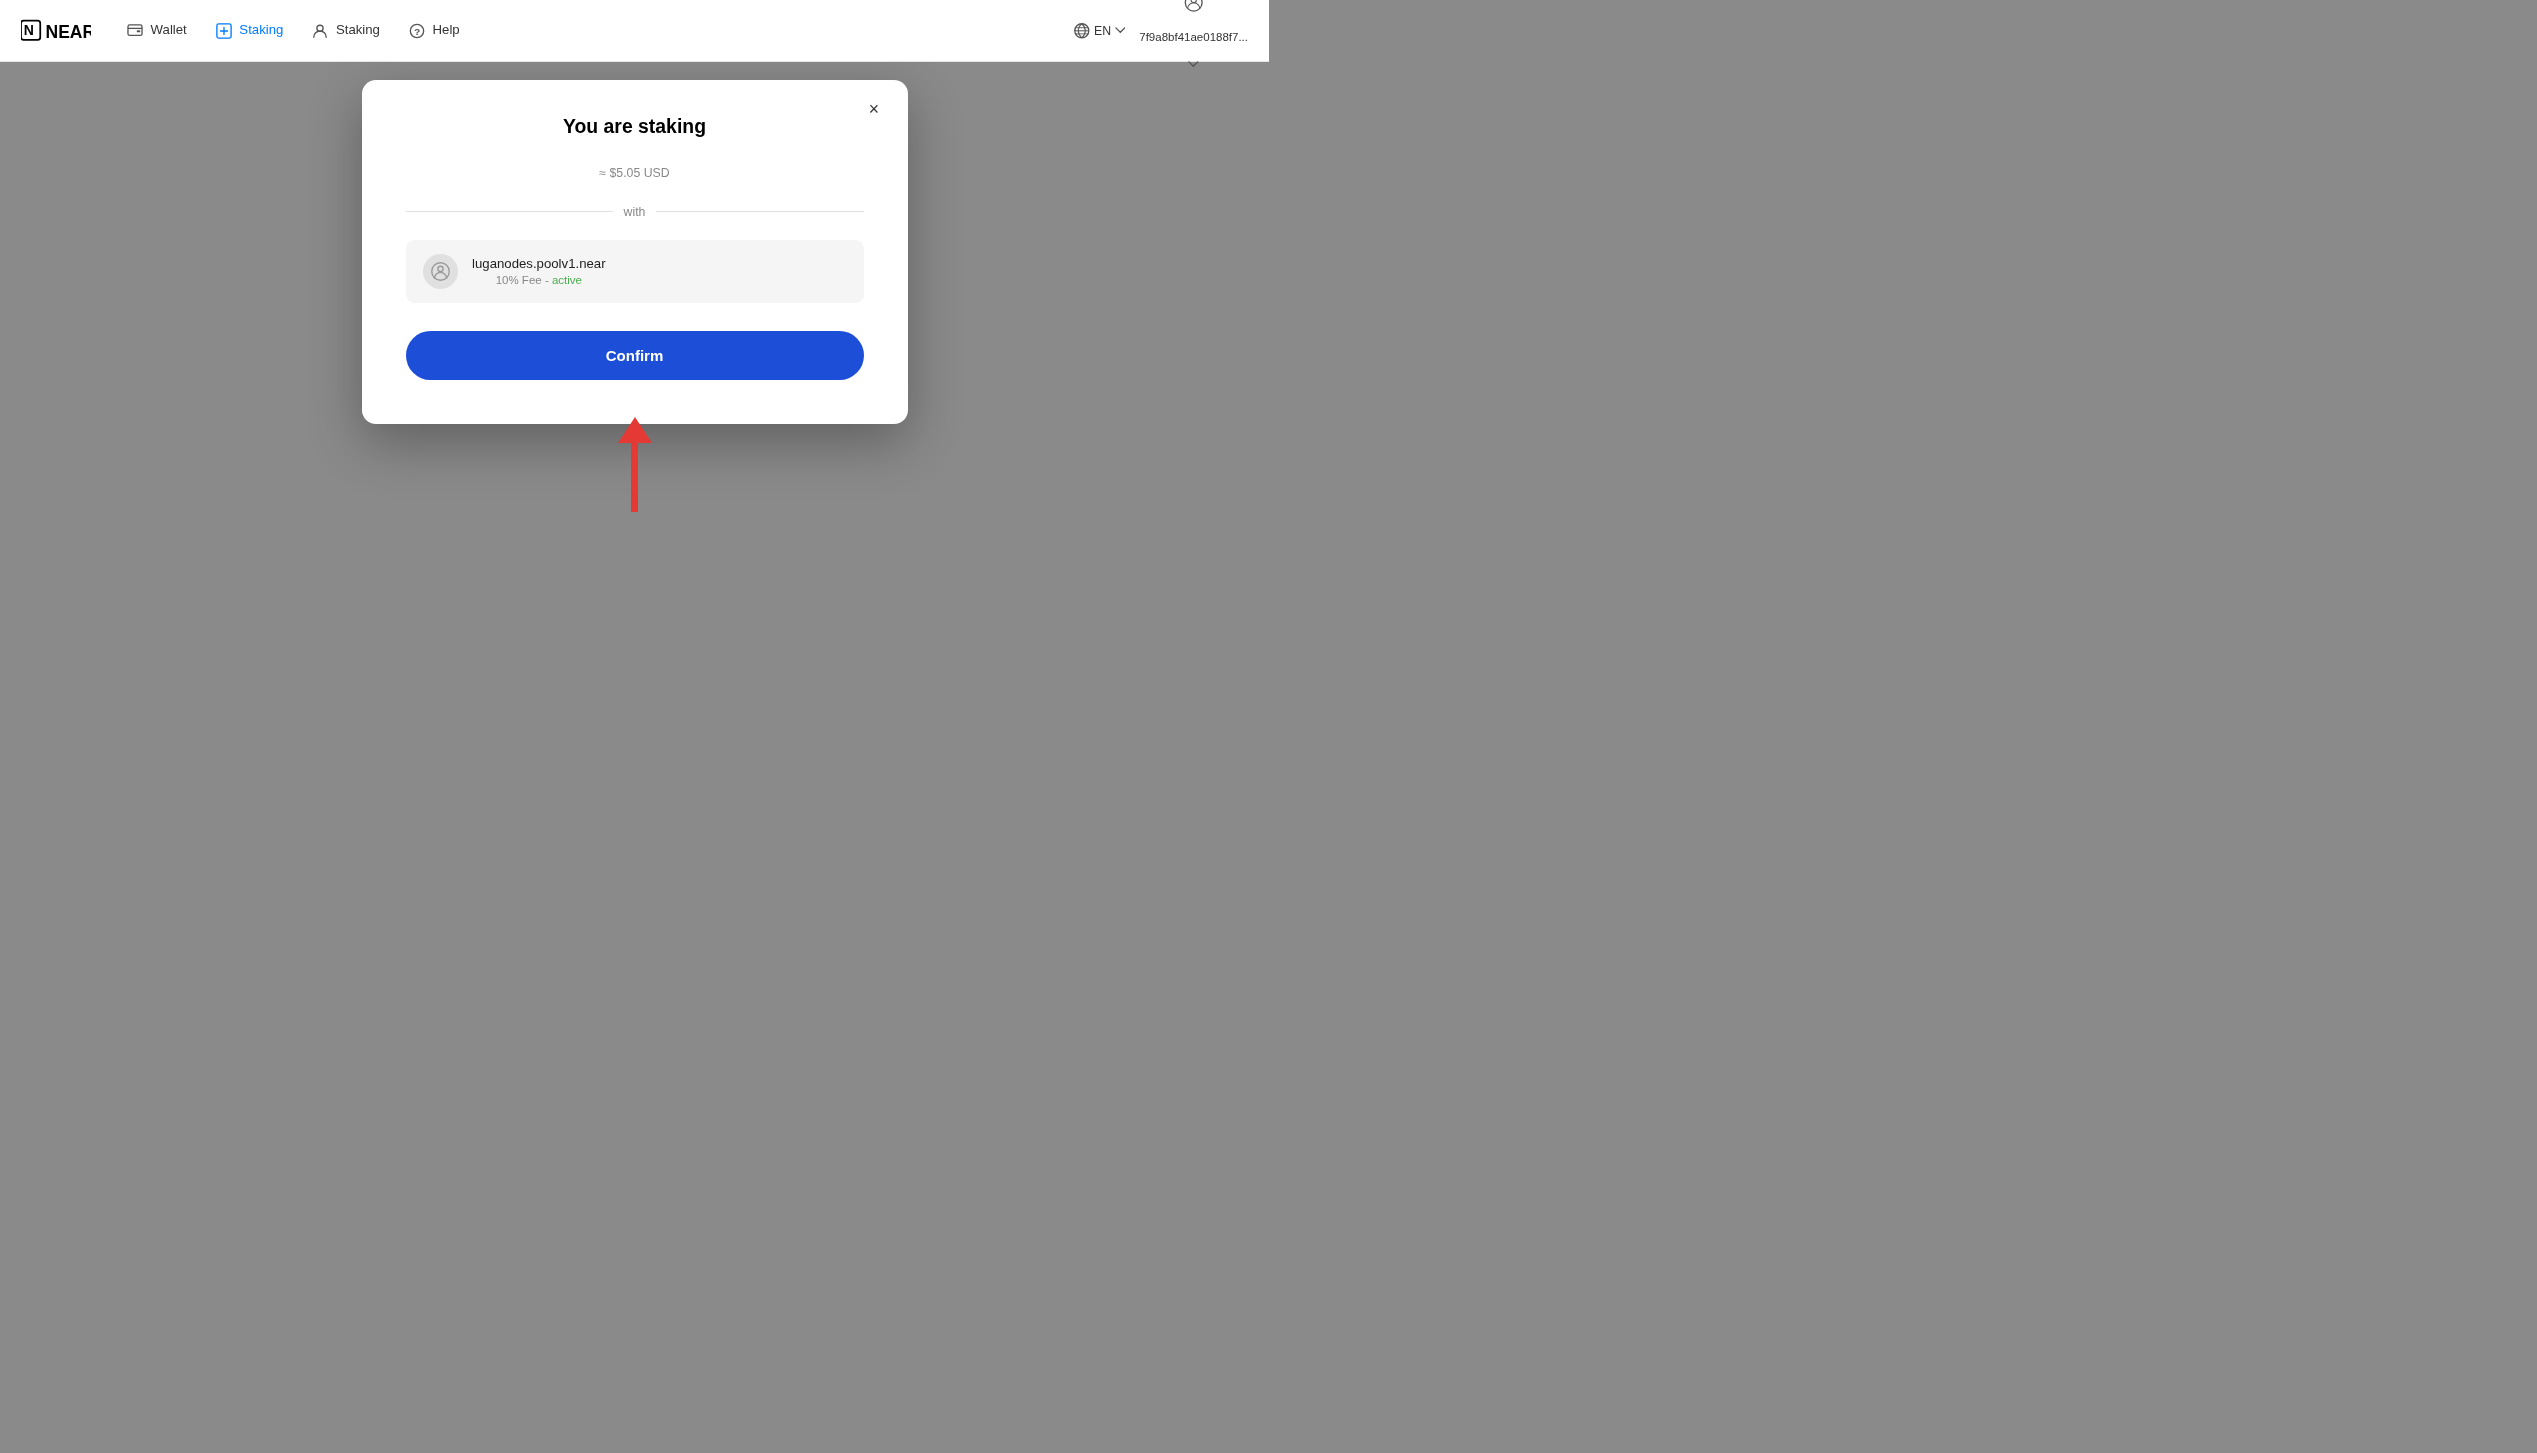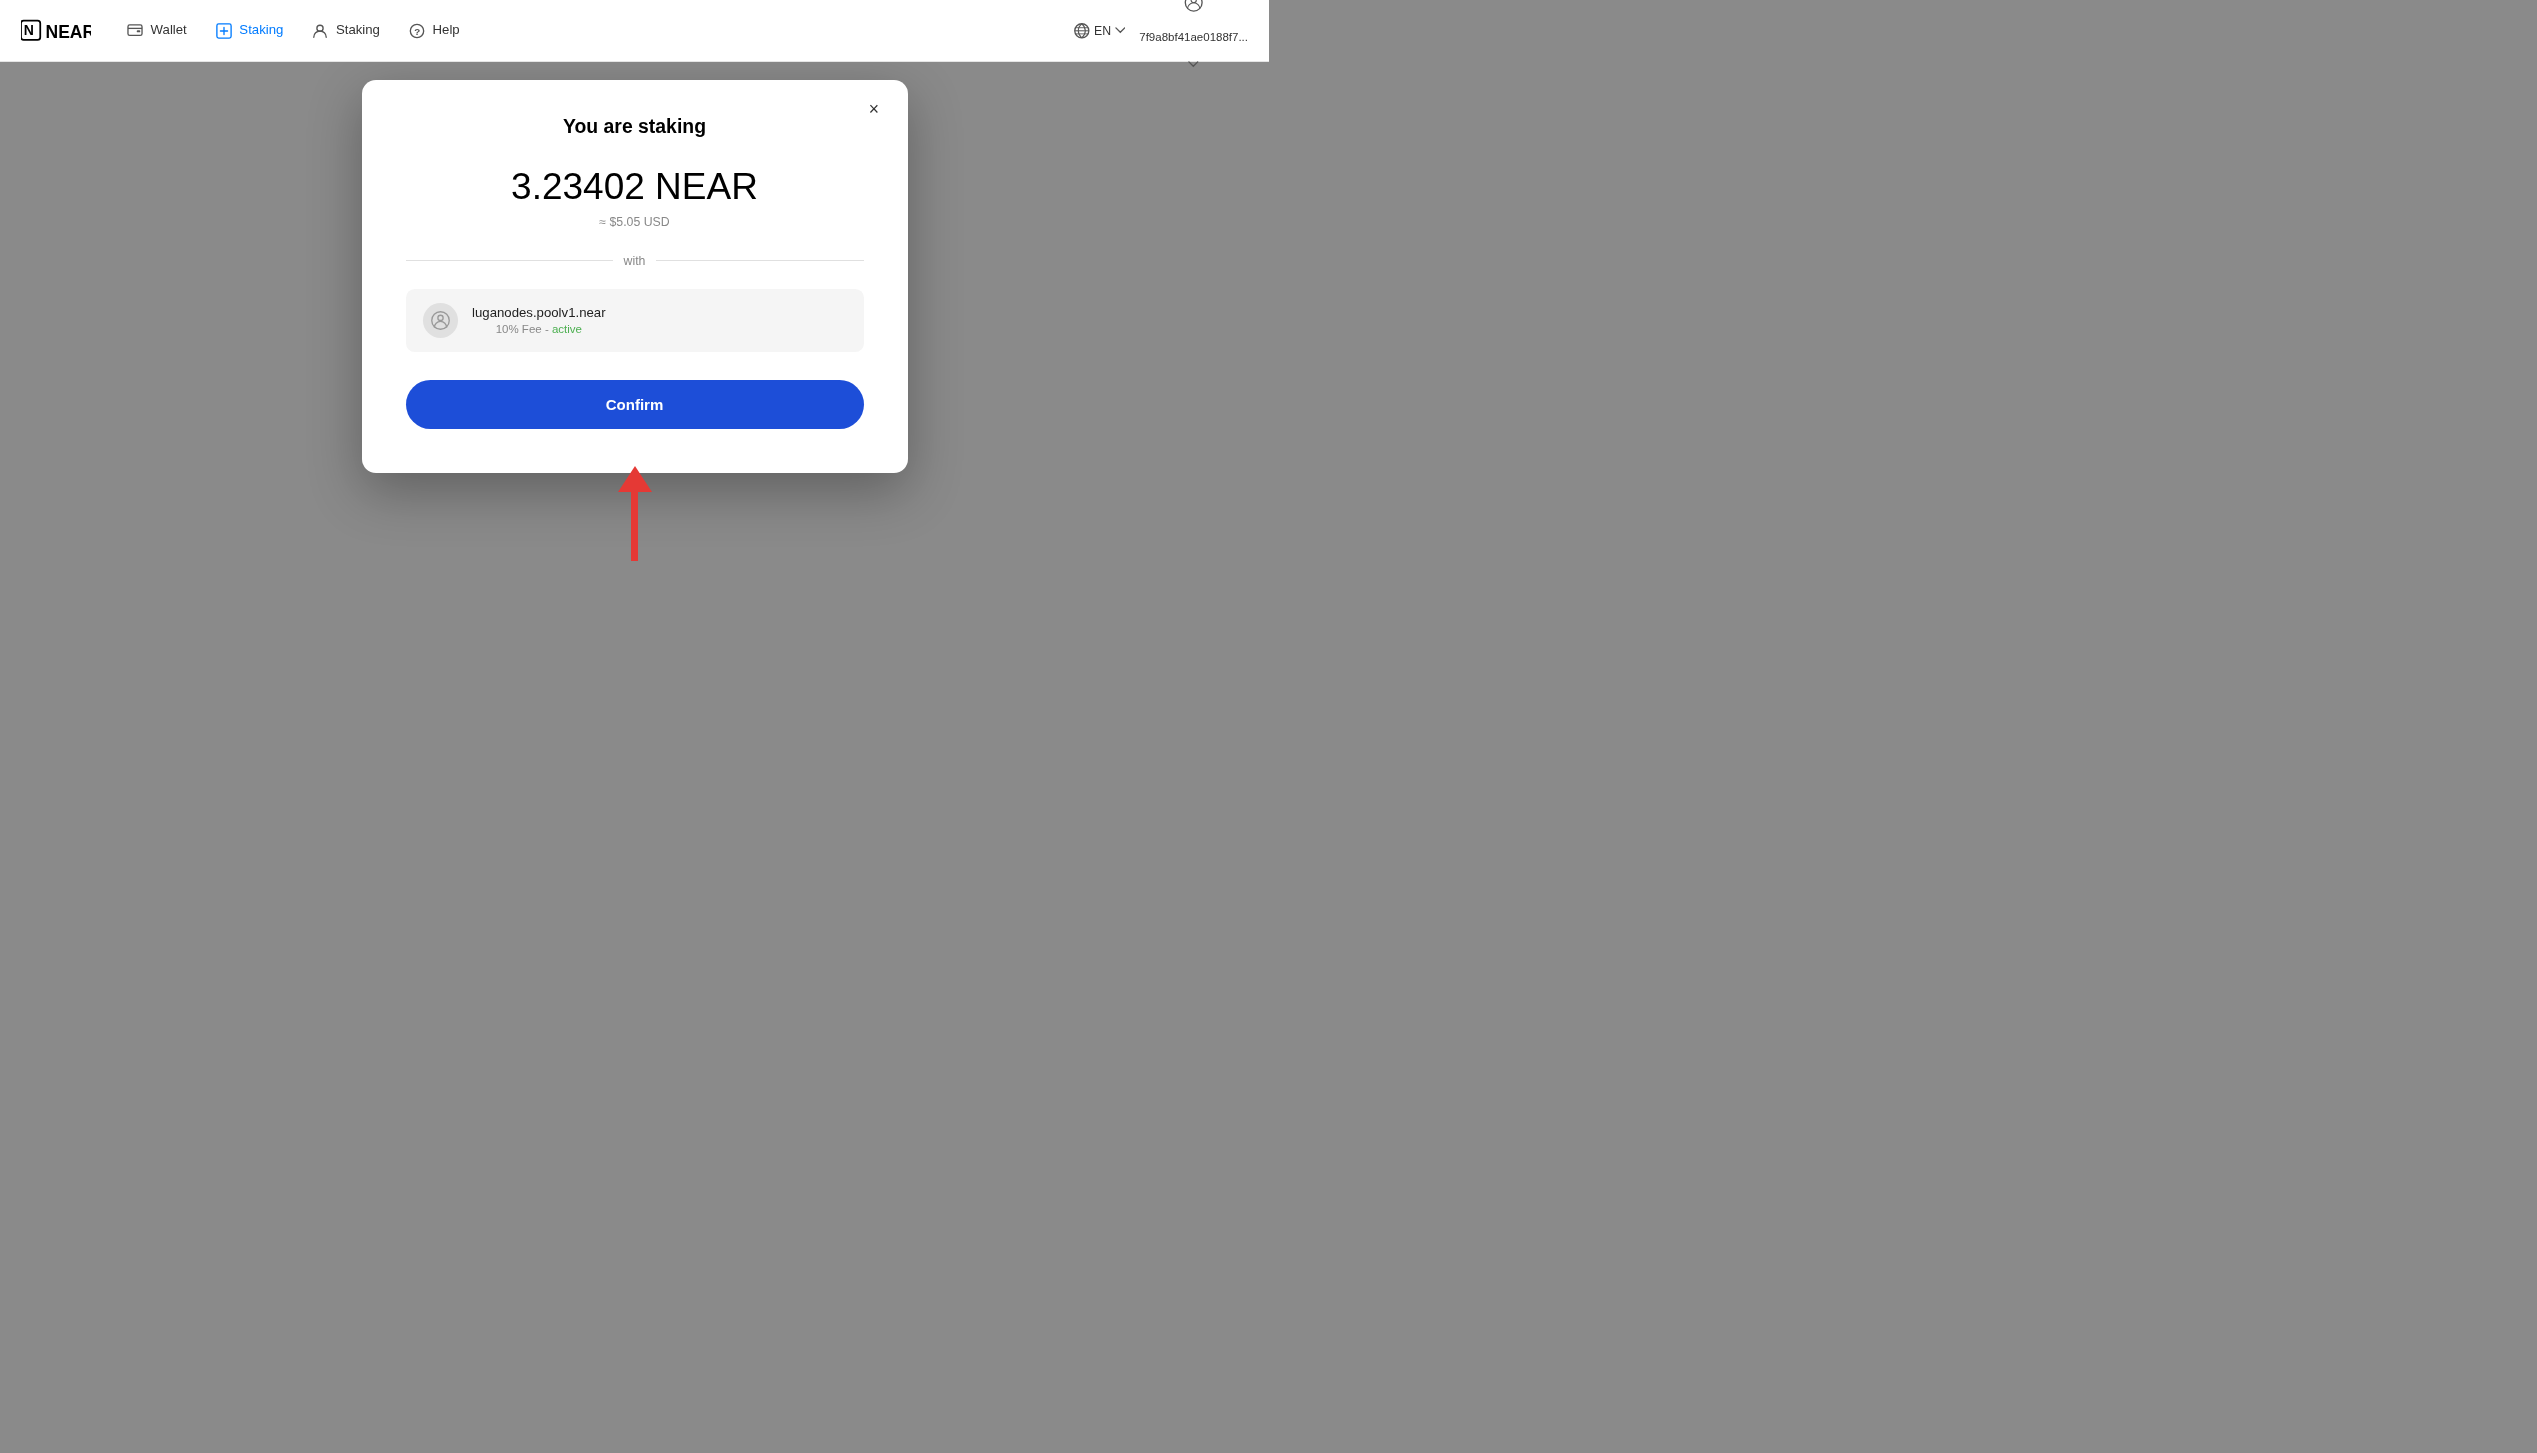--- a/index.html
+++ b/index.html
@@ -350,21 +350,20 @@
   <div class="modal-overlay">
     <div class="modal">
 
       
       <button class="modal-close">×</button>
 
       
       <h2 class="modal-title">You are staking</h2>
 
       
-      <div class="staking-amount">3.23402 NEAR</div>
       <div class="staking-usd">≈ $5.05 USD</div>
 
       
       <div class="divider-with-text">
         <div class="divider-line"></div>
         <span class="divider-text">with</span>
         <div class="divider-line"></div>
       </div>
 
       

